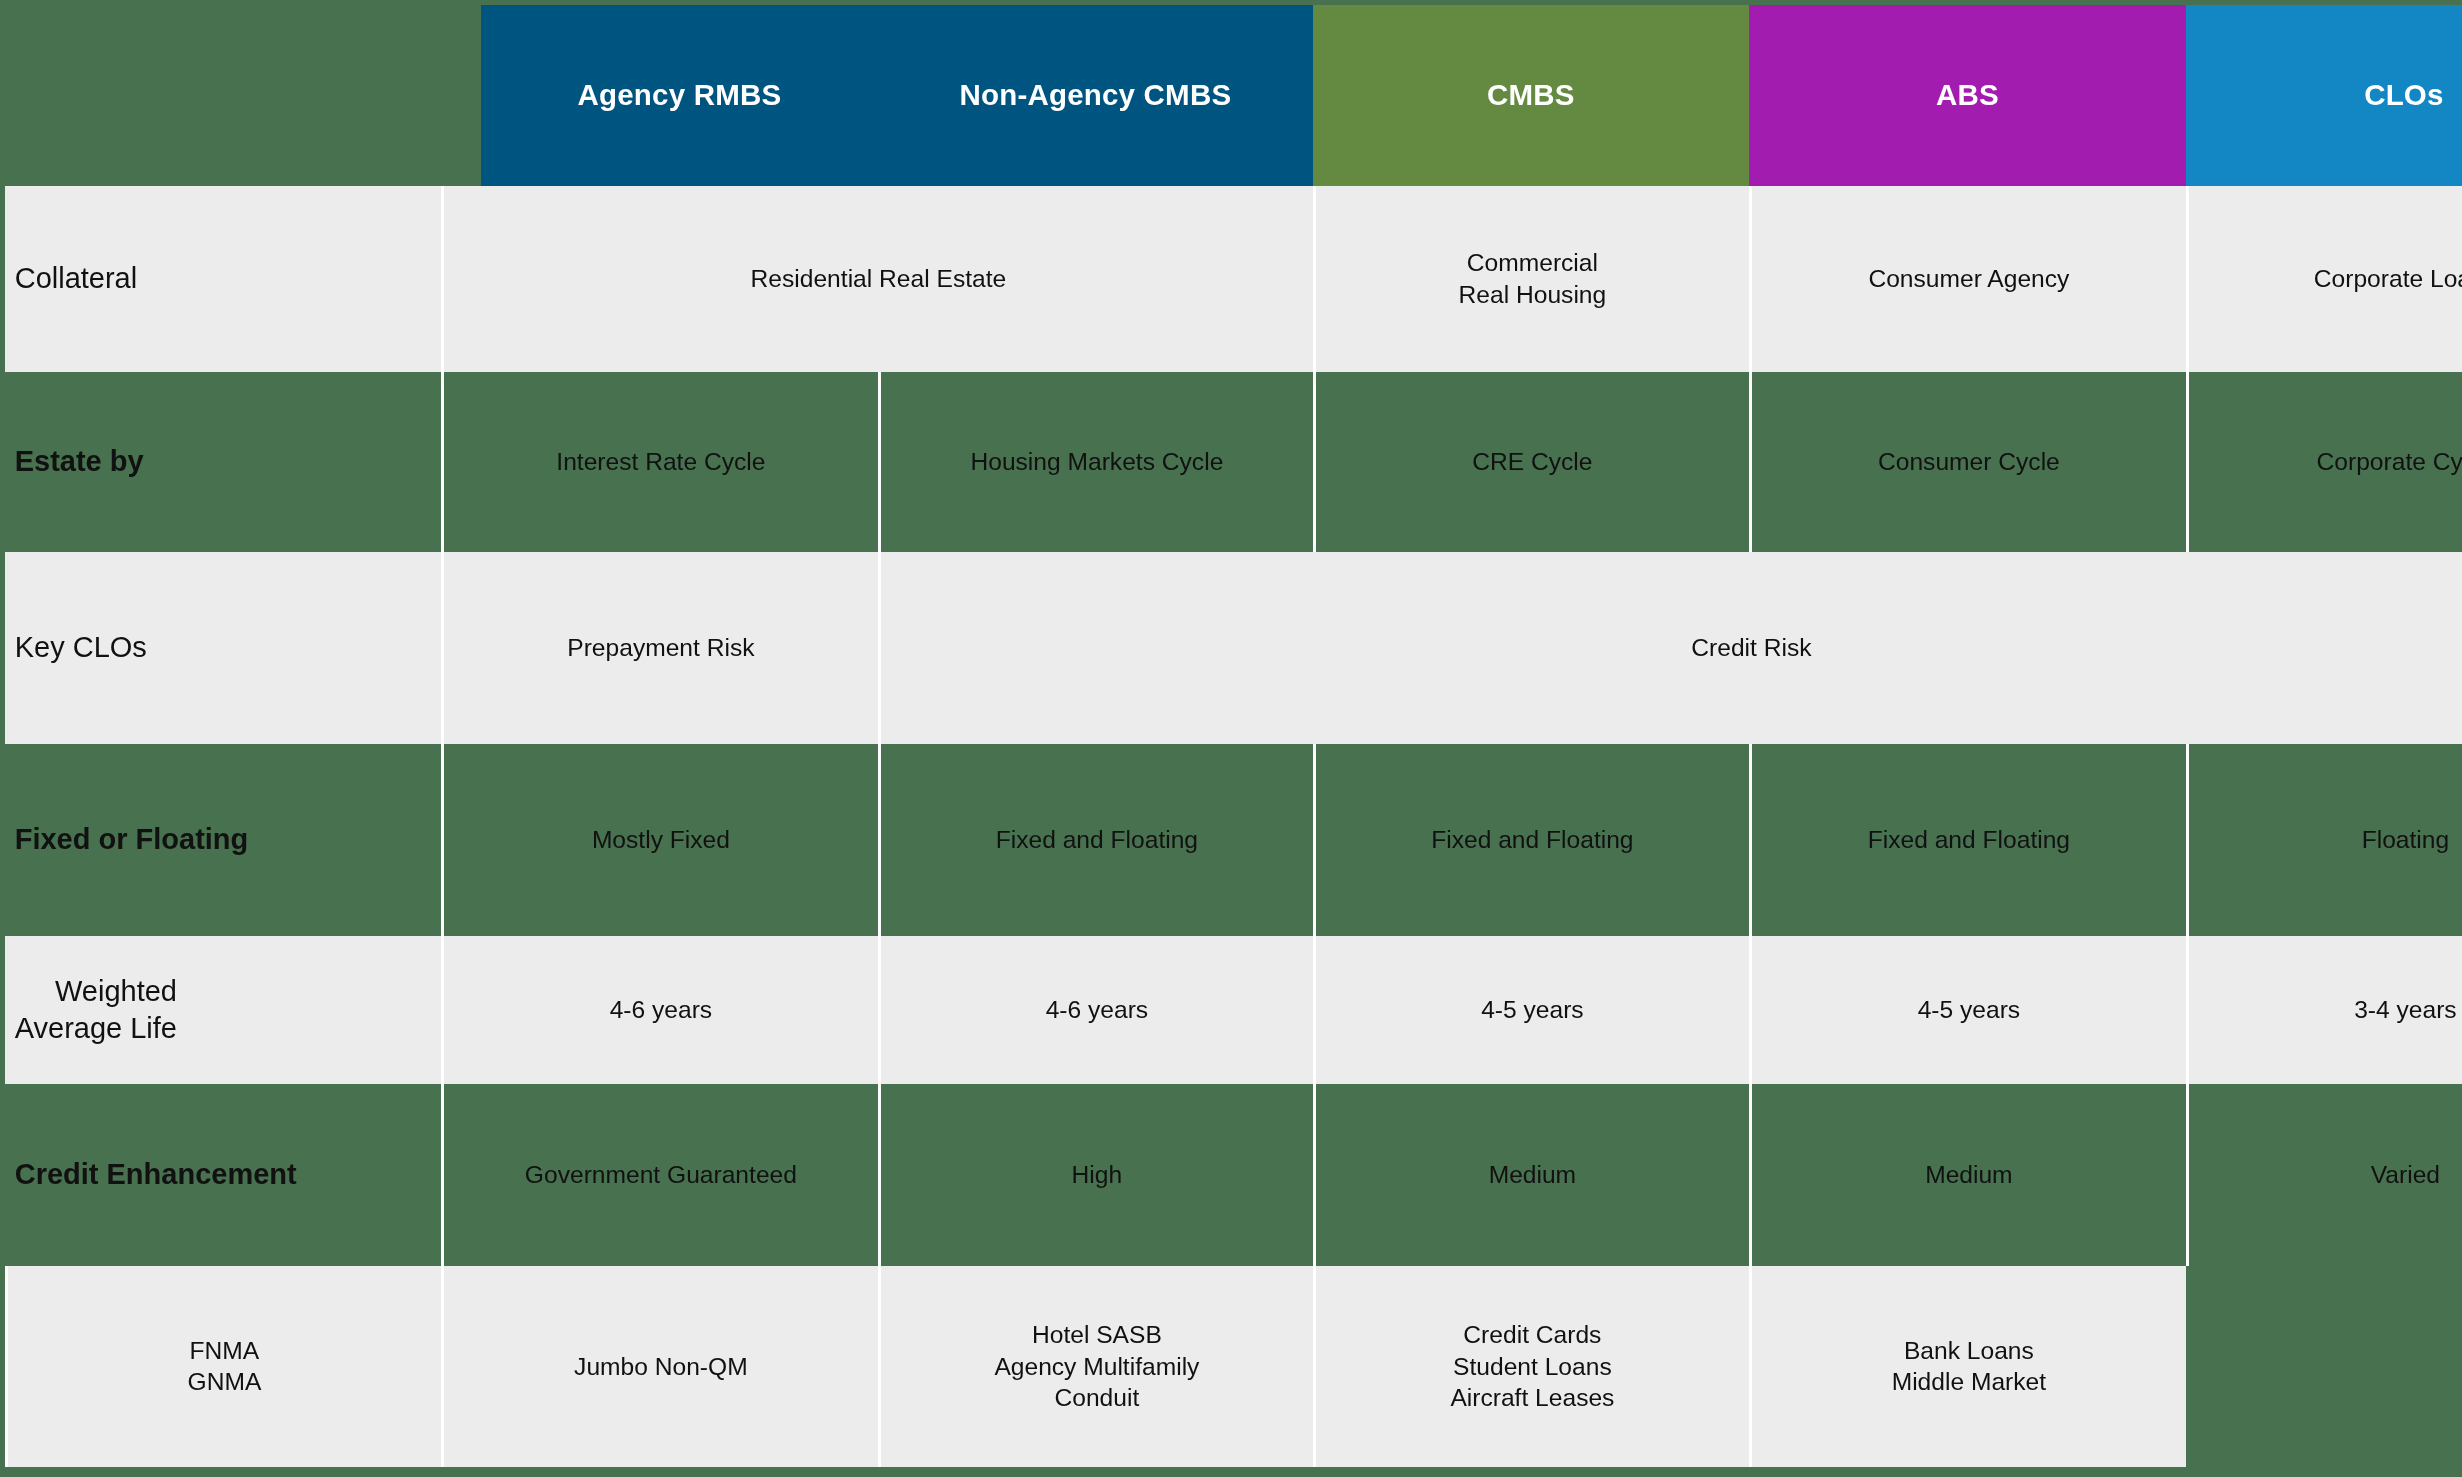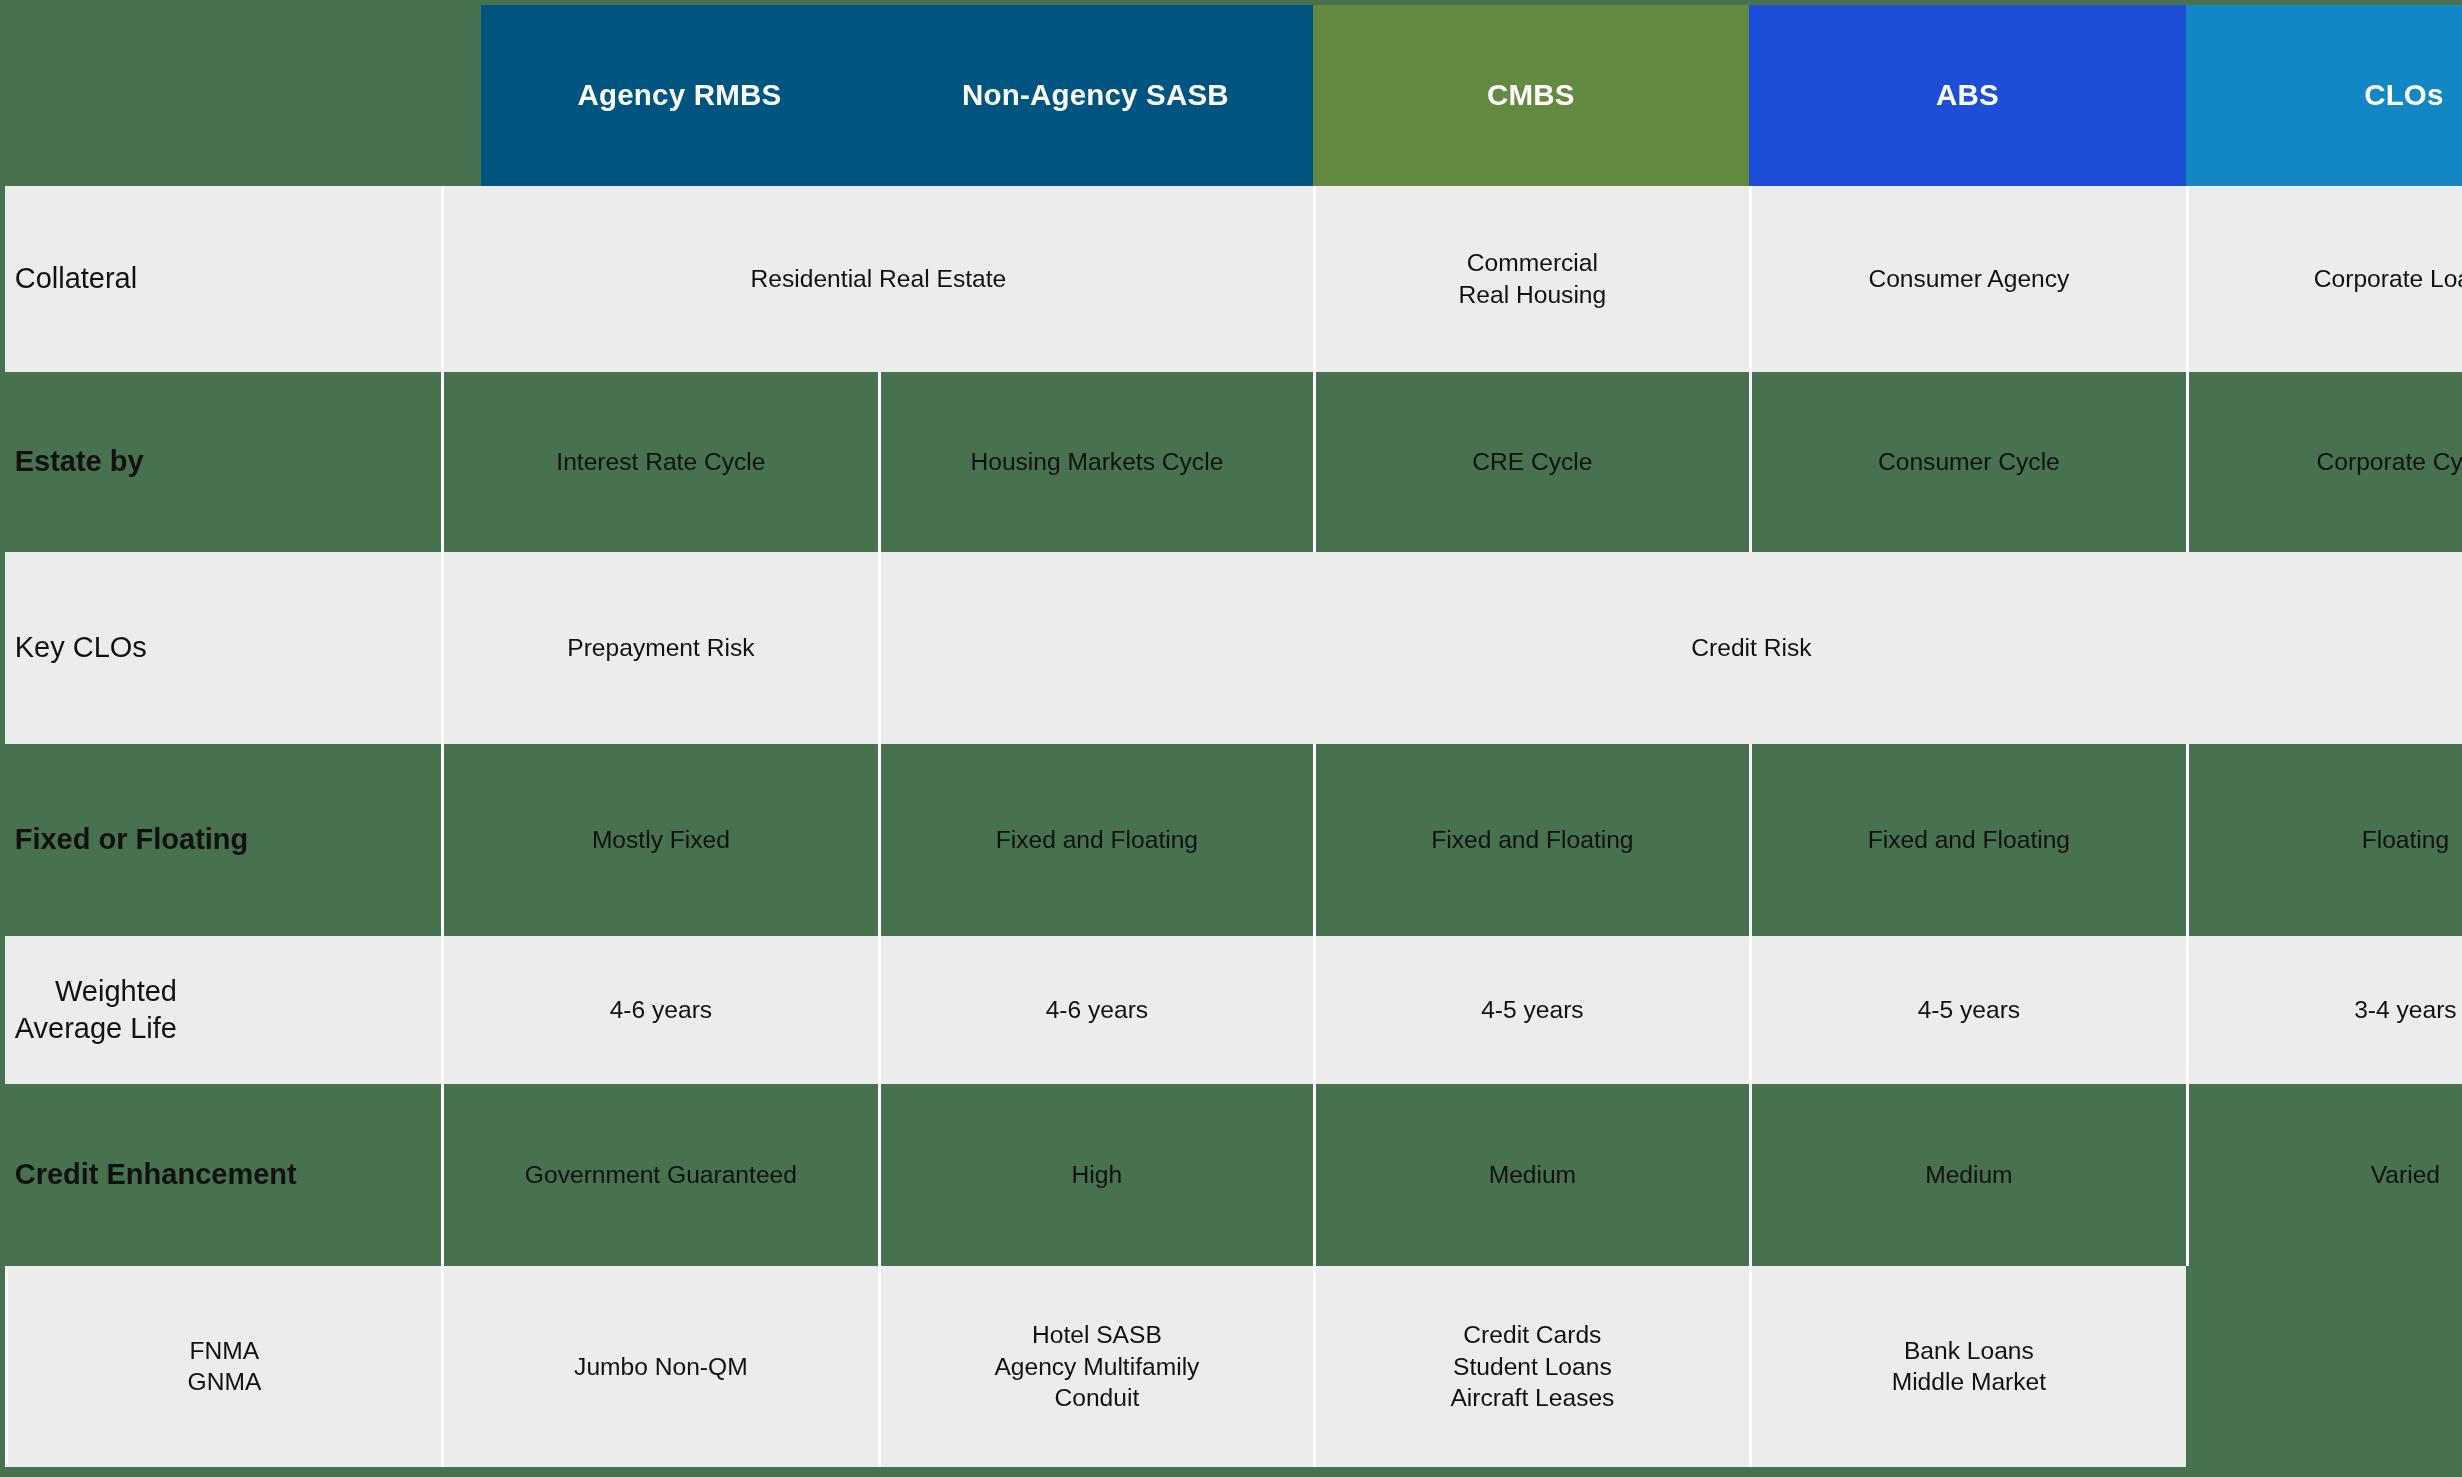--- a/index.html
+++ b/index.html
@@ -28,21 +28,21 @@
     display:flex;align-items:center;justify-content:center;
     color:#ffffff;
     font-weight:bold;
     font-size:29.5px;
     letter-spacing:0.2px;
   }
   .hcell.spacer{background:transparent;}
   .hcell.c1{background:#005480;margin-left:40px;}
   .hcell.c2{background:#005480;}
   .hcell.c3{background:#648a42;}
-  .hcell.c4{background:#1d4ed8;}
+  .hcell.c4{background:#a21caf;}
   .hcell.c5{background:#1287c4;}
 
   
   .cell{
     display:flex;align-items:center;justify-content:center;
     font-size:24.6px;
     color:#111111;
     text-align:center;
     line-height:1.28;
     box-sizing:border-box;
@@ -62,21 +62,21 @@
   .span4{grid-column:span 4;}
   .ml{white-space:pre-line;}
 </style>
 </head>
 <body>
 
 <div id="table">
   <div class="grid" id="grid">
       <div class="hcell spacer"></div>
       <div class="hcell c1">Agency RMBS</div>
-      <div class="hcell c2">Non-Agency SASB</div>
+      <div class="hcell c2">Non-Agency CMBS</div>
       <div class="hcell c3">CMBS</div>
       <div class="hcell c4">ABS</div>
       <div class="hcell c5">CLOs</div>
       <div class="cell label ml gray">Collateral</div>
       <div class="cell ml gray sep-l span2">Residential Real Estate</div>
       <div class="cell ml gray sep-l">Commercial
 Real Housing</div>
       <div class="cell ml gray sep-l">Consumer Agency</div>
       <div class="cell ml gray sep-l">Corporate Loans</div>
       <div class="cell label ml green bold">Estate by</div>

